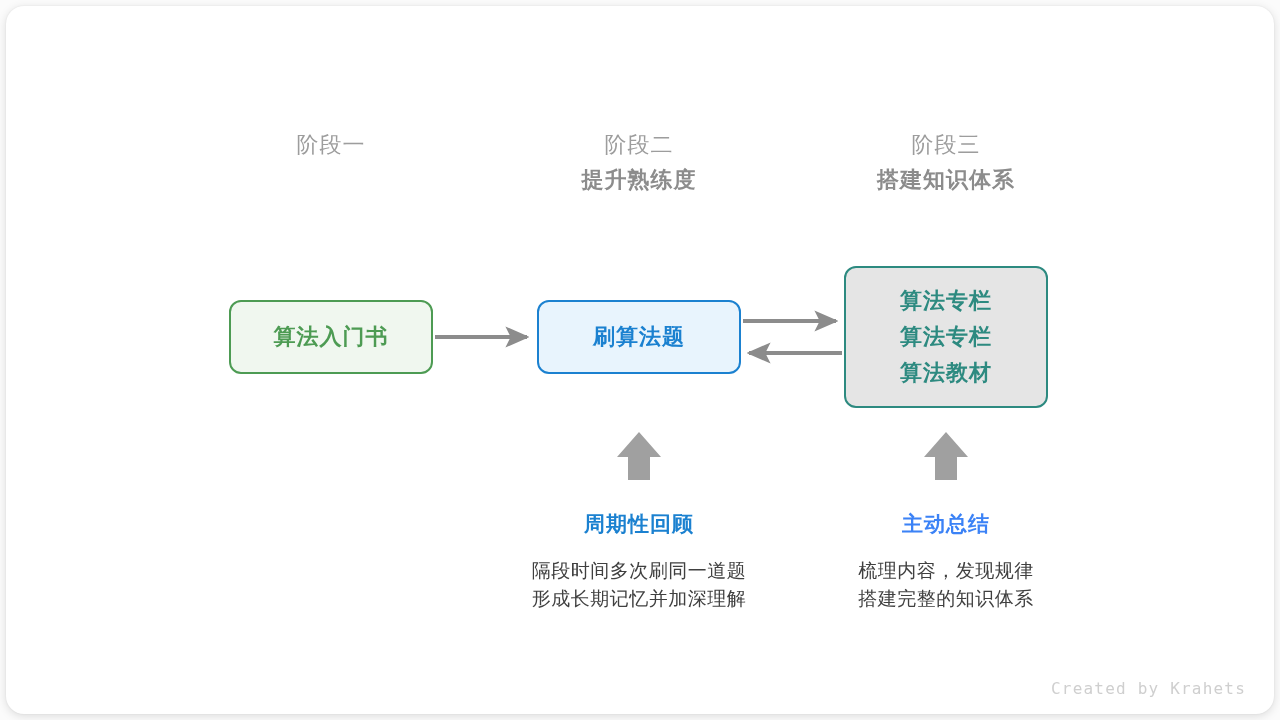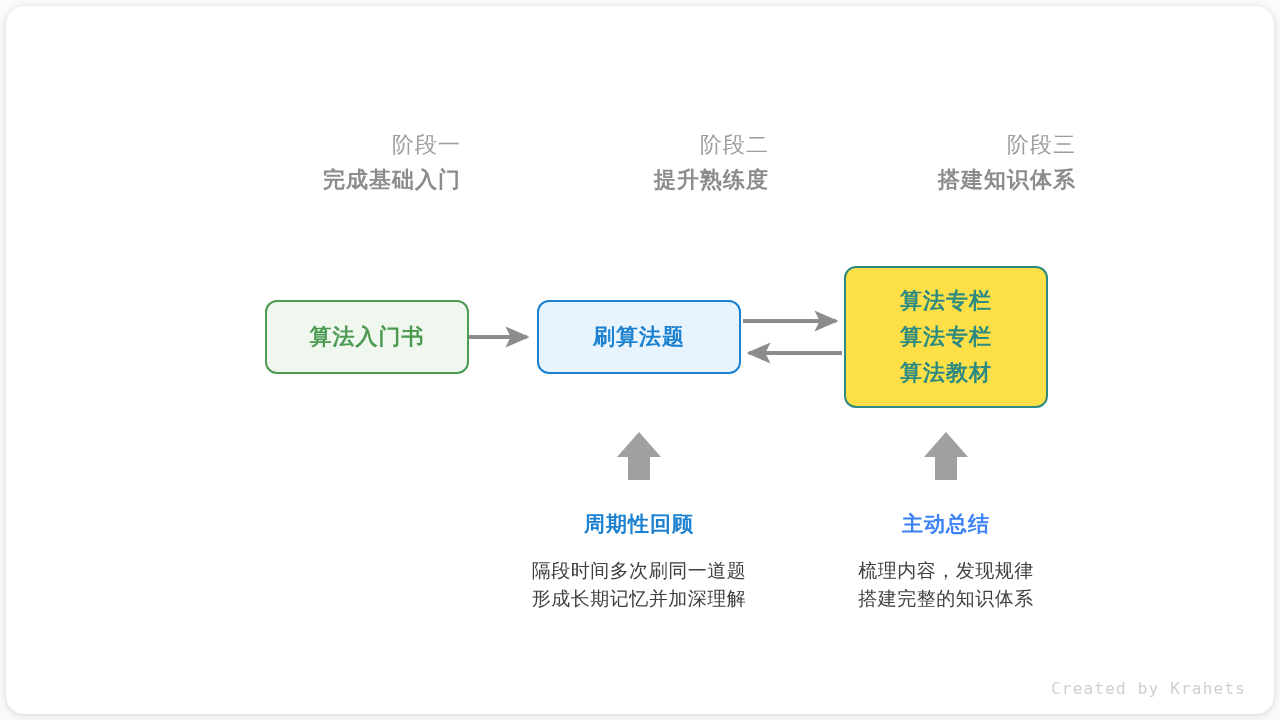--- a/index.html
+++ b/index.html
@@ -27,21 +27,21 @@
     width: 1268px;
     height: 708px;
     background: #ffffff;
     border-radius: 18px;
     box-shadow: 0 2px 10px rgba(0,0,0,0.13), 0 0 2px rgba(0,0,0,0.07);
   }
 
   
   .stage-head {
     position: absolute;
-    text-align: right;
+    text-align: center;
     width: 260px;
   }
   .stage-head .stage-idx {
     font-size: 22px;
     color: #9d9d9d;
     line-height: 34px;
     font-weight: 400;
     letter-spacing: 1px;
   }
   .stage-head .stage-title {
@@ -71,33 +71,32 @@
     letter-spacing: 1px;
   }
   .node .line { line-height: 36px; font-size: 22px; }
 
   #node-book {
     left: 229px; top: 300px;
     width: 204px; height: 74px;
     background: #f0f7ef;
     border-color: #4d9b53;
     color: #4d9b53;
-    margin-left: 36px;
   }
   #node-practice {
     left: 537px; top: 300px;
     width: 204px; height: 74px;
     background: #e8f4fd;
     border-color: #1b81d0;
     color: #1b81d0;
   }
   #node-system {
     left: 844px; top: 266px;
     width: 204px; height: 142px;
-    background: #fde047;
+    background: #e5e5e5;
     border-color: #2d8a80;
     color: #2d8a80;
   }
 
   
   #connectors {
     position: absolute;
     left: 0; top: 0;
     width: 1280px; height: 720px;
     pointer-events: none;
@@ -139,21 +138,20 @@
   }
 </style>
 </head>
 <body>
 
 <div id="canvas">
   <div class="card"></div>
 
   <div class="stage-head" id="stage-head-1">
     <div class="stage-idx">阶段一</div>
-    <div class="stage-title">完成基础入门</div>
   </div>
   <div class="stage-head" id="stage-head-2">
     <div class="stage-idx">阶段二</div>
     <div class="stage-title">提升熟练度</div>
   </div>
   <div class="stage-head" id="stage-head-3">
     <div class="stage-idx">阶段三</div>
     <div class="stage-title">搭建知识体系</div>
   </div>
 

